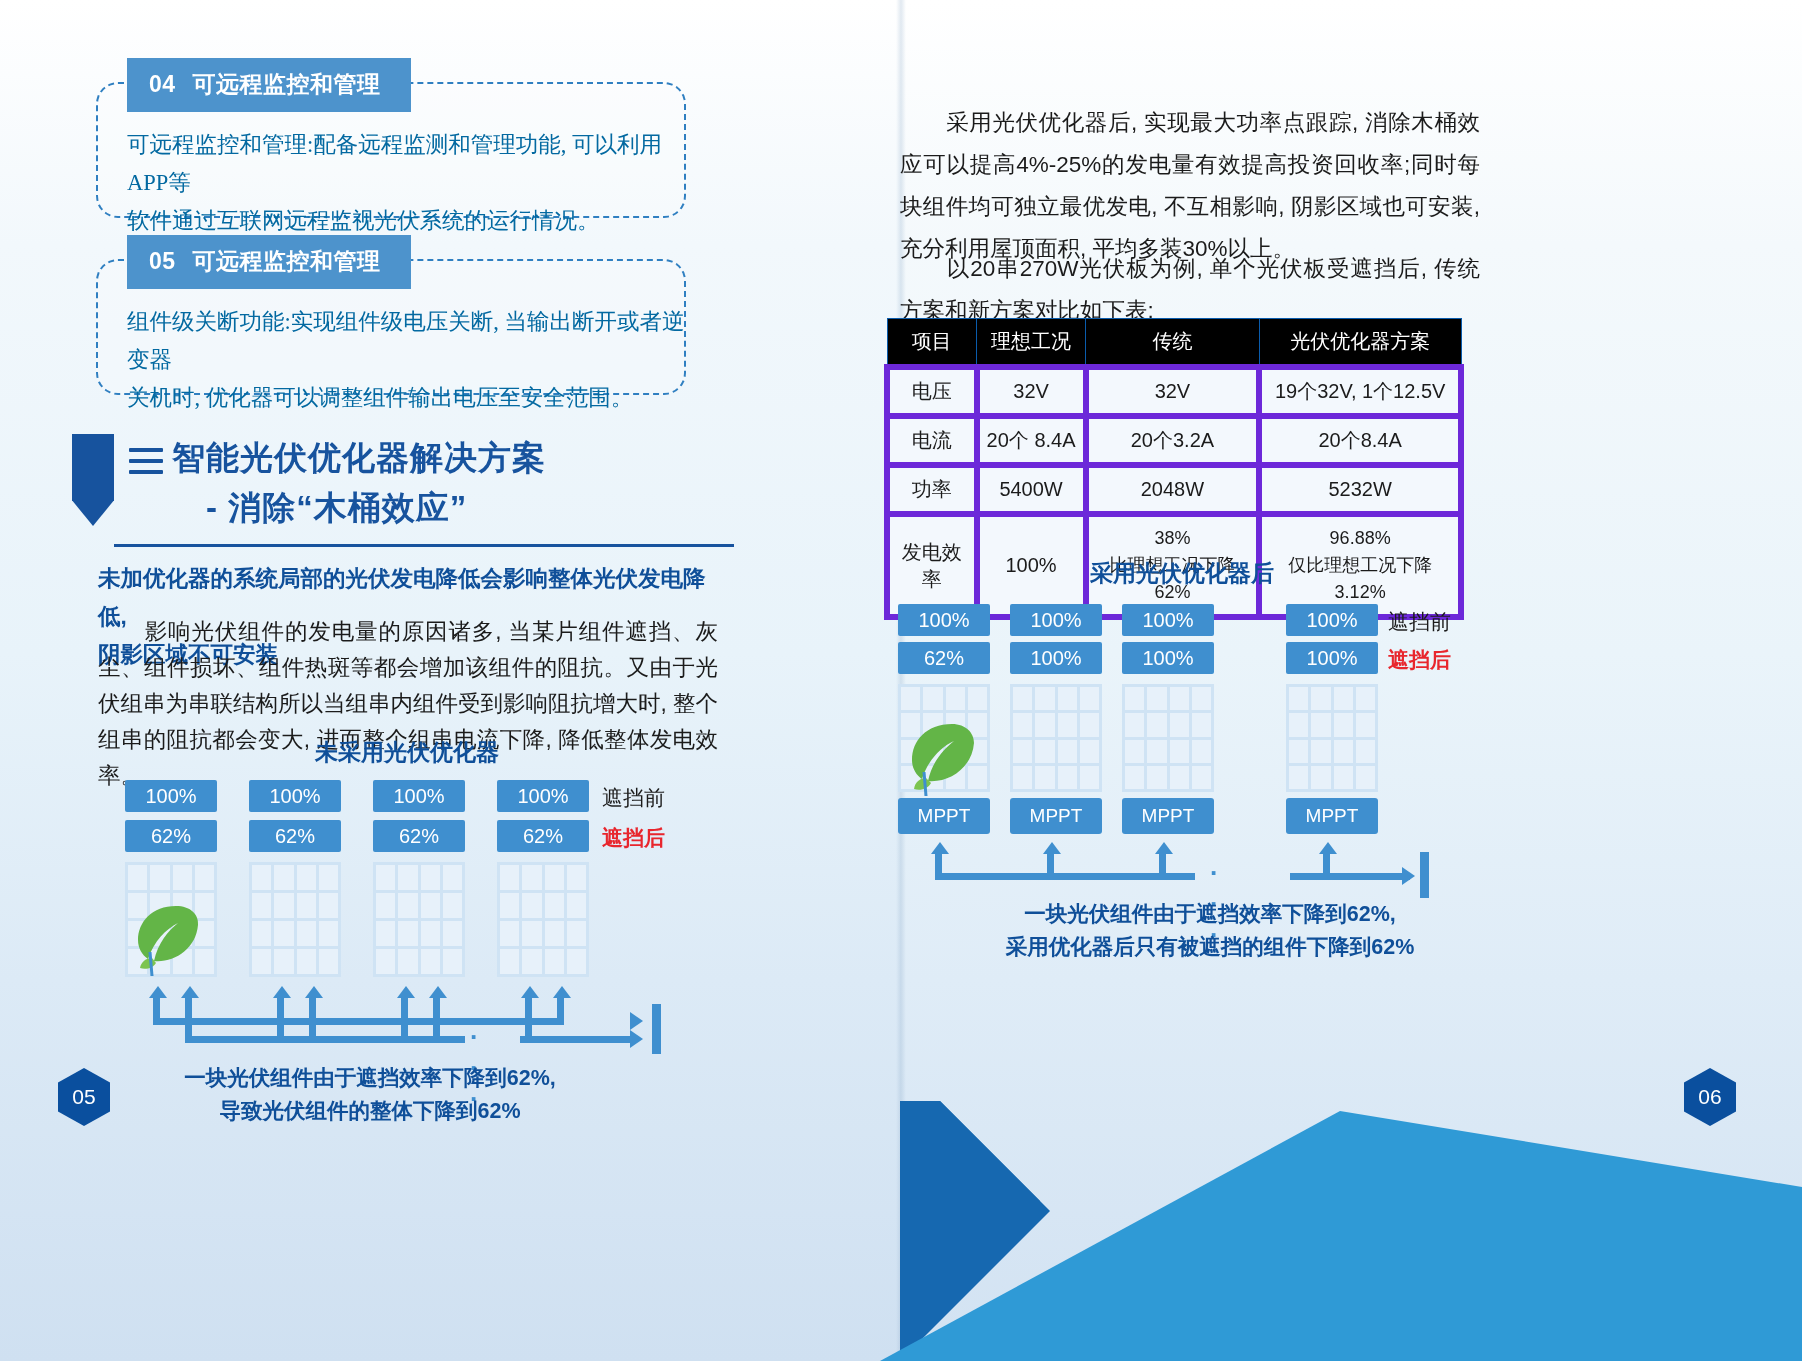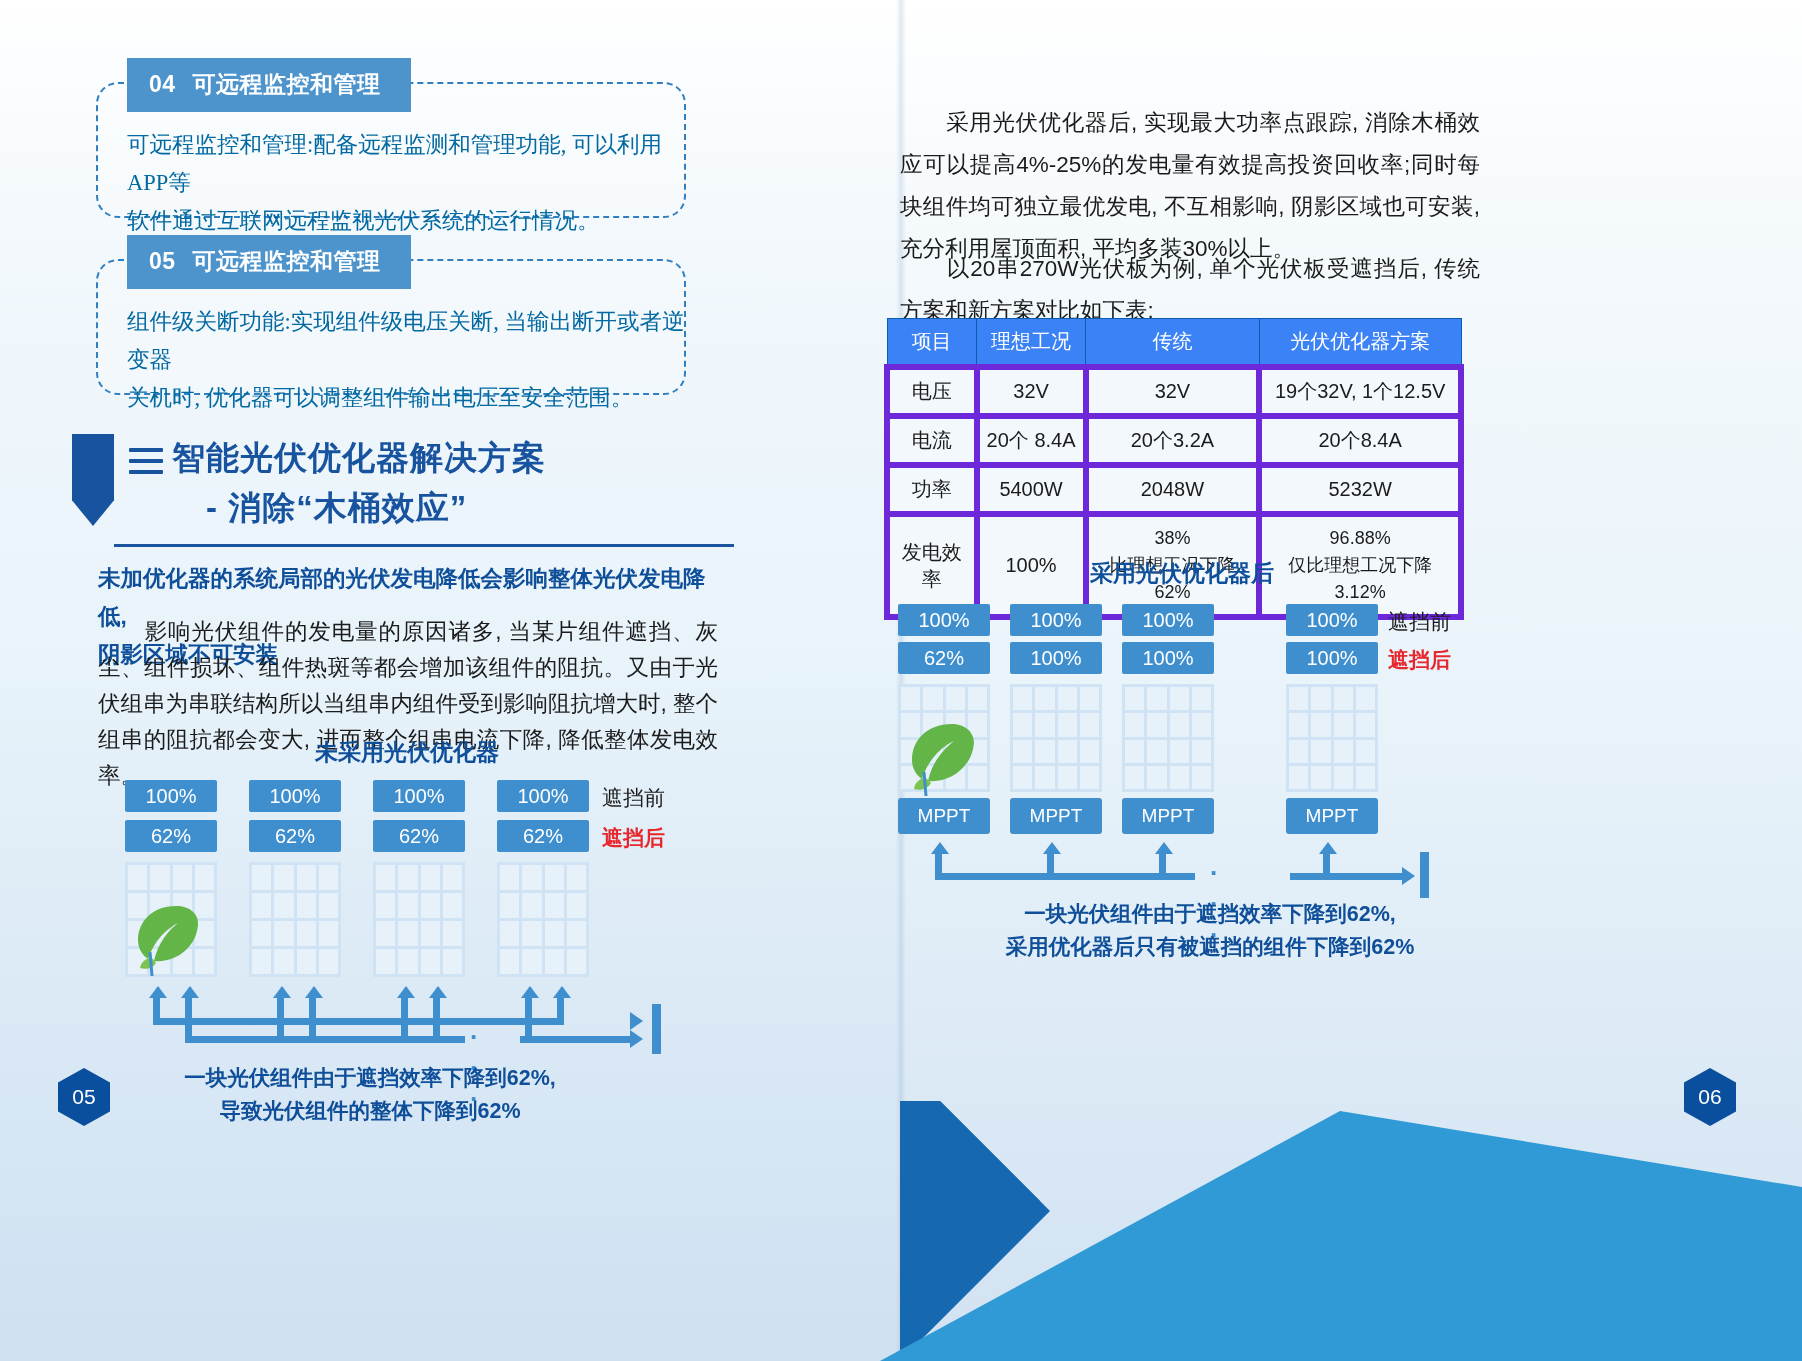--- a/index.html
+++ b/index.html
@@ -85,21 +85,21 @@
   .arrowright{position:absolute;width:0;height:0;
     border-top:9px solid transparent;border-bottom:9px solid transparent;
     border-left:13px solid #3f8fcf;}
   .dots{position:absolute;font-size:26px;color:#3f8fcf;letter-spacing:5px;font-weight:bold;}
   .caption{position:absolute;font-size:21.5px;color:#0f4f99;font-weight:bold;
     line-height:33px;text-align:center;white-space:pre-line;}
   .leaf{position:absolute;}
 
   
   .tbl{position:absolute;border-collapse:collapse;}
-  .tbl th{background:#3b82f6;color:#fff;font-size:20px;font-weight:normal;
+  .tbl th{background:#000000;color:#fff;font-size:20px;font-weight:normal;
     padding:9px 4px;border:1px solid #0a5cad;}
   .tbl td{background:#f3f8fd;color:#1b1b1b;font-size:20px;text-align:center;
     padding:8px 6px;border:6px solid #6d28d9;line-height:27px;margin-left:28px;}
 
   
   .pgnum{position:absolute;width:52px;height:58px;background:#0a4f9e;color:#fff;
     font-size:21px;display:flex;align-items:center;justify-content:center;
     clip-path:polygon(50% 0,100% 25%,100% 75%,50% 100%,0 75%,0 25%);}
 </style>
 </head>

